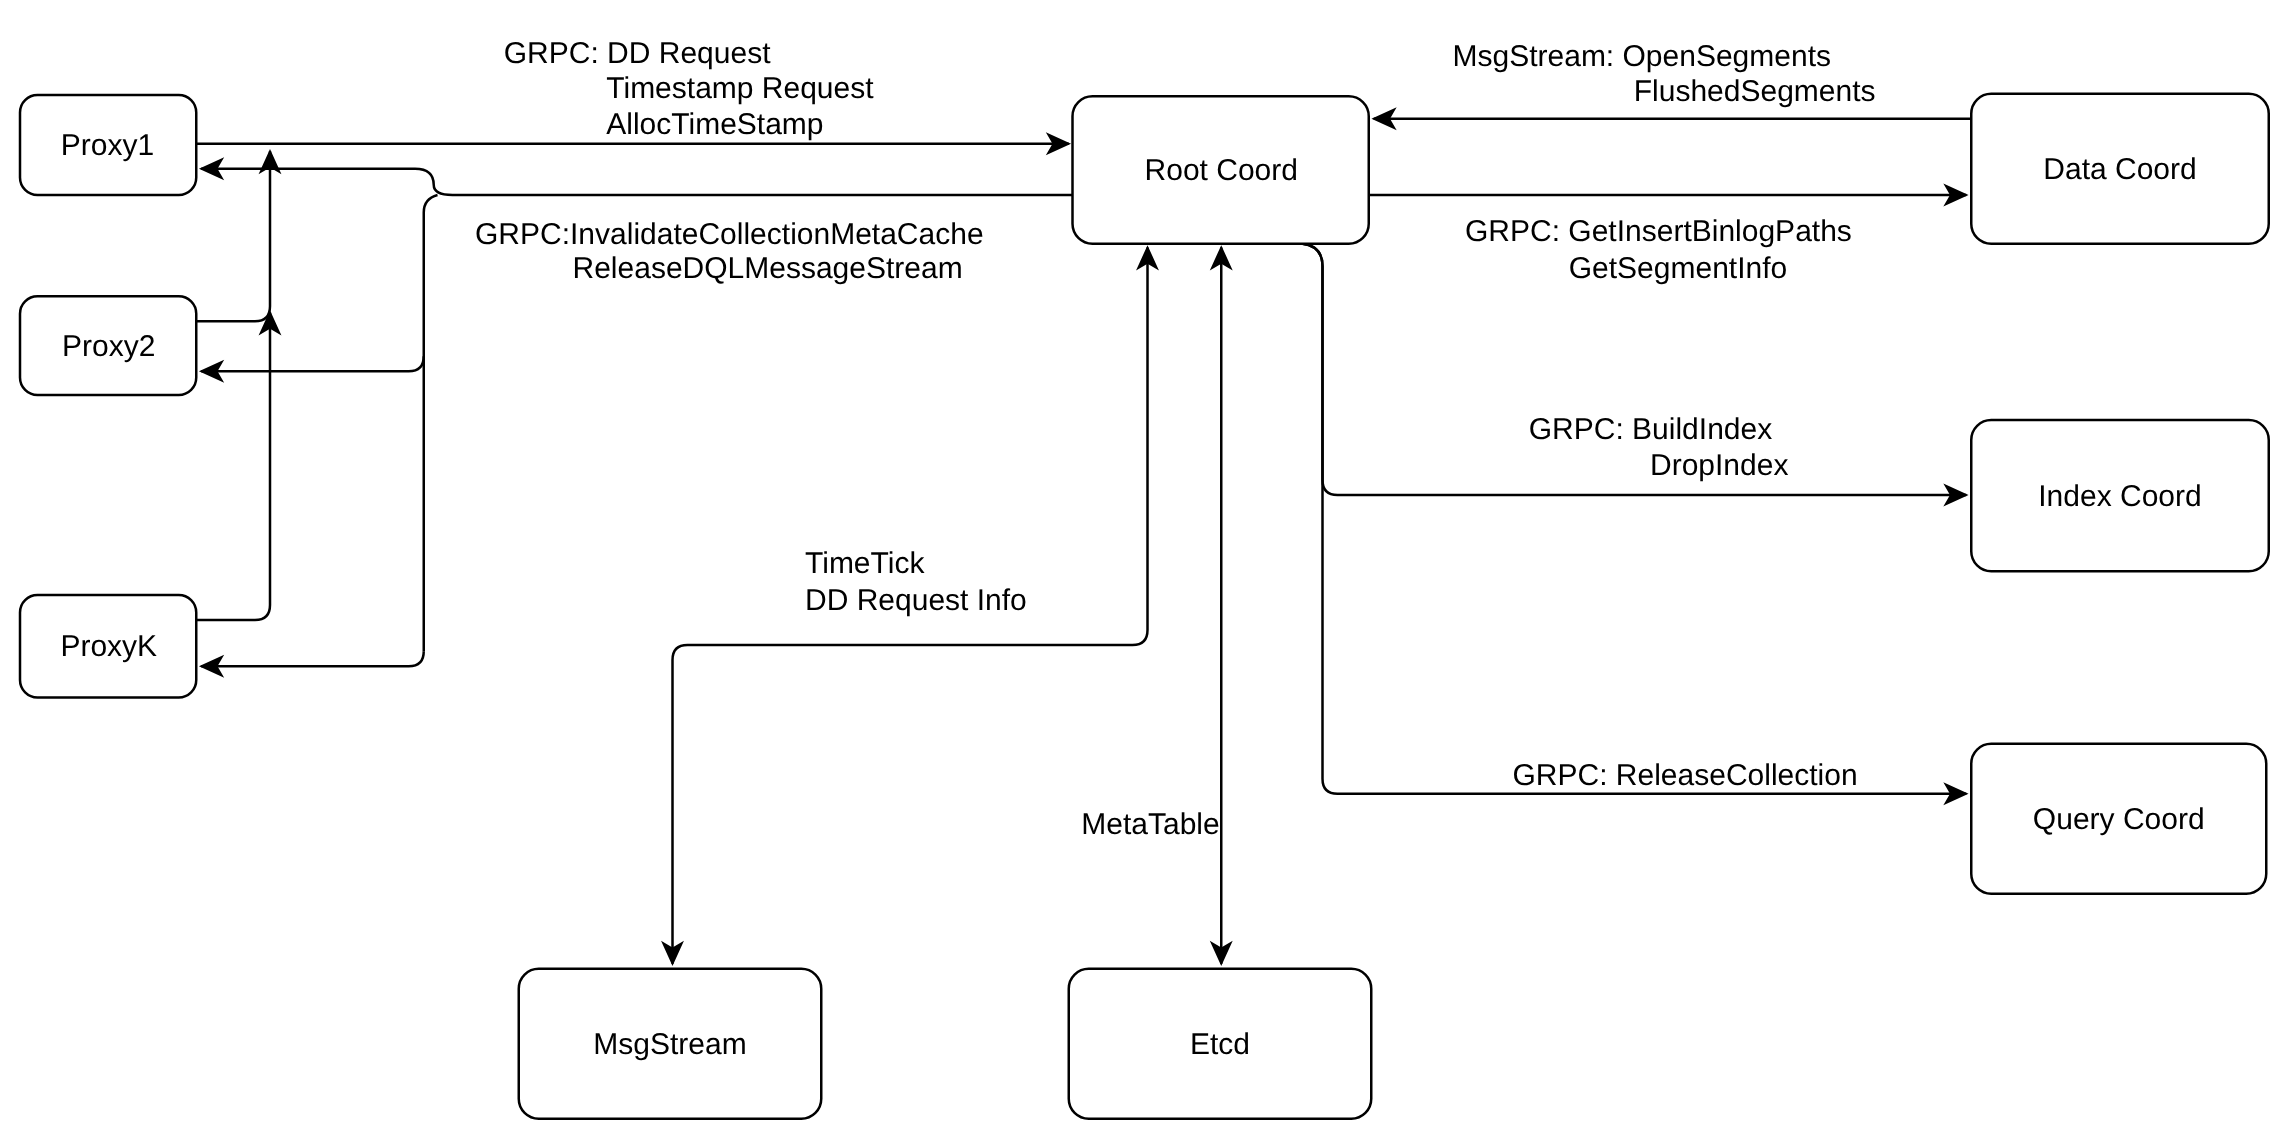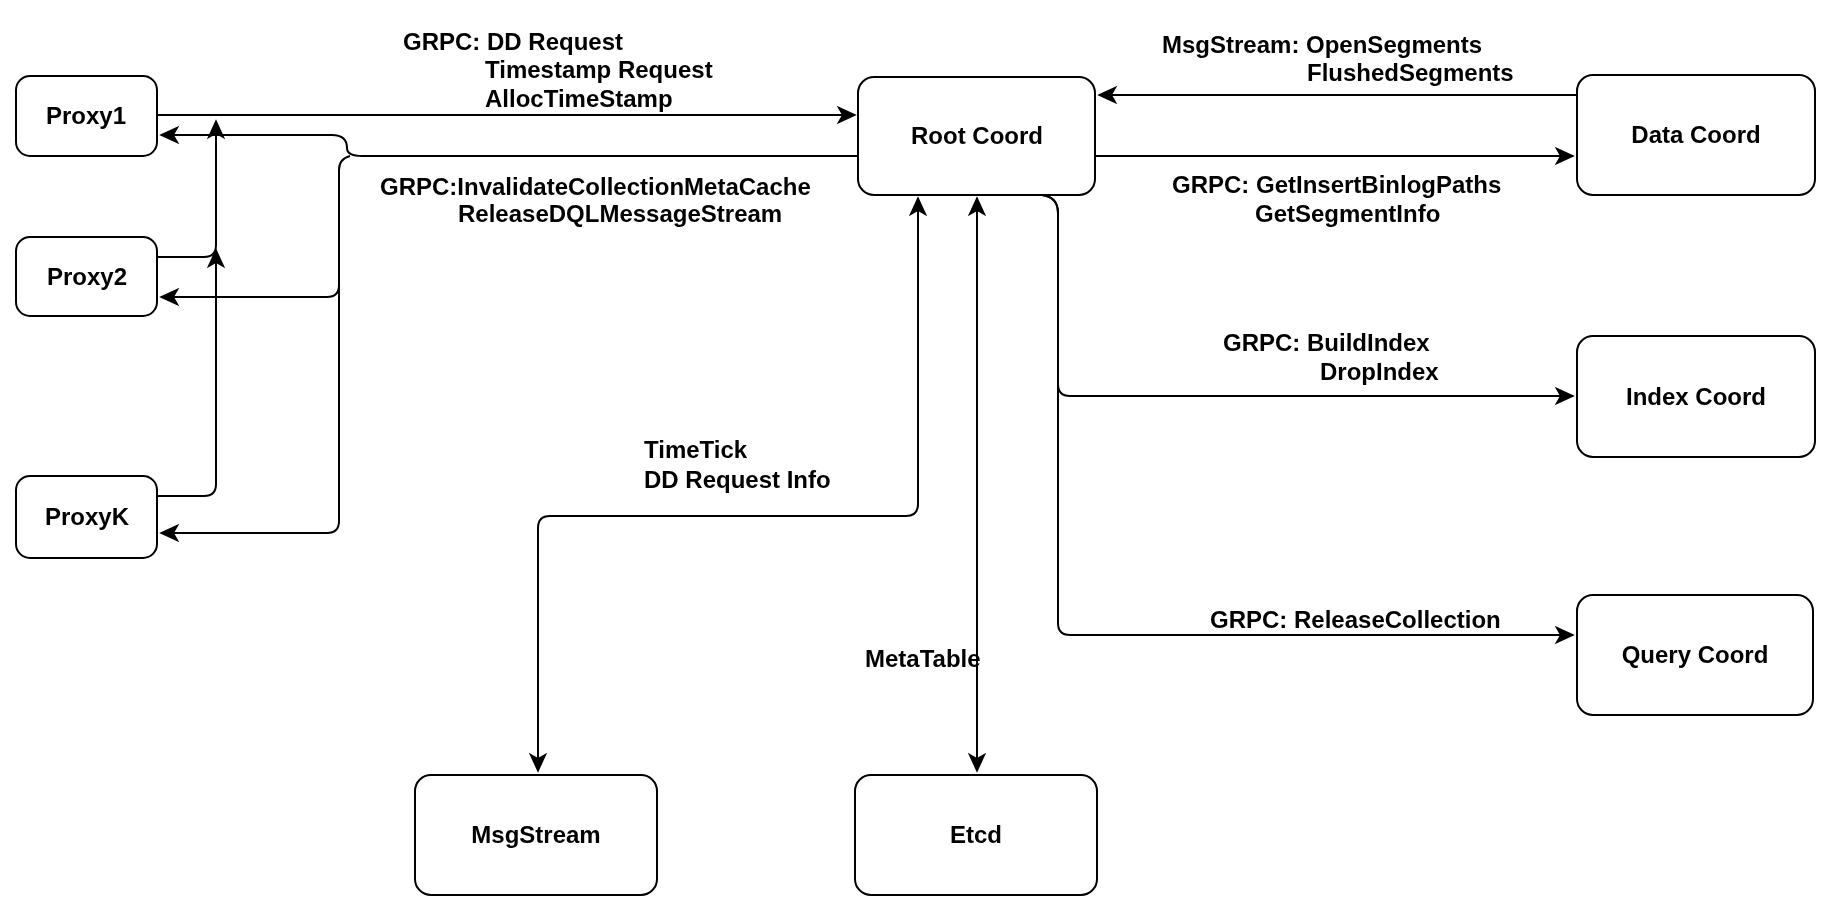--- a/index.html
+++ b/index.html
@@ -2,21 +2,20 @@
 <html><head>
 <meta charset="utf-8">
 <style>
   html, body { margin: 0; padding: 0; background: #ffffff; }
   .canvas {
     position: relative;
     width: 1834px;
     height: 914px;
     background: #ffffff;
     overflow: hidden;
-    font-weight: bold;
   }
   svg { display: block; }
   .node-box {
     fill: #ffffff;
     stroke: #000000;
     stroke-width: 2;
   }
   .edge {
     fill: none;
     stroke: #000000;

